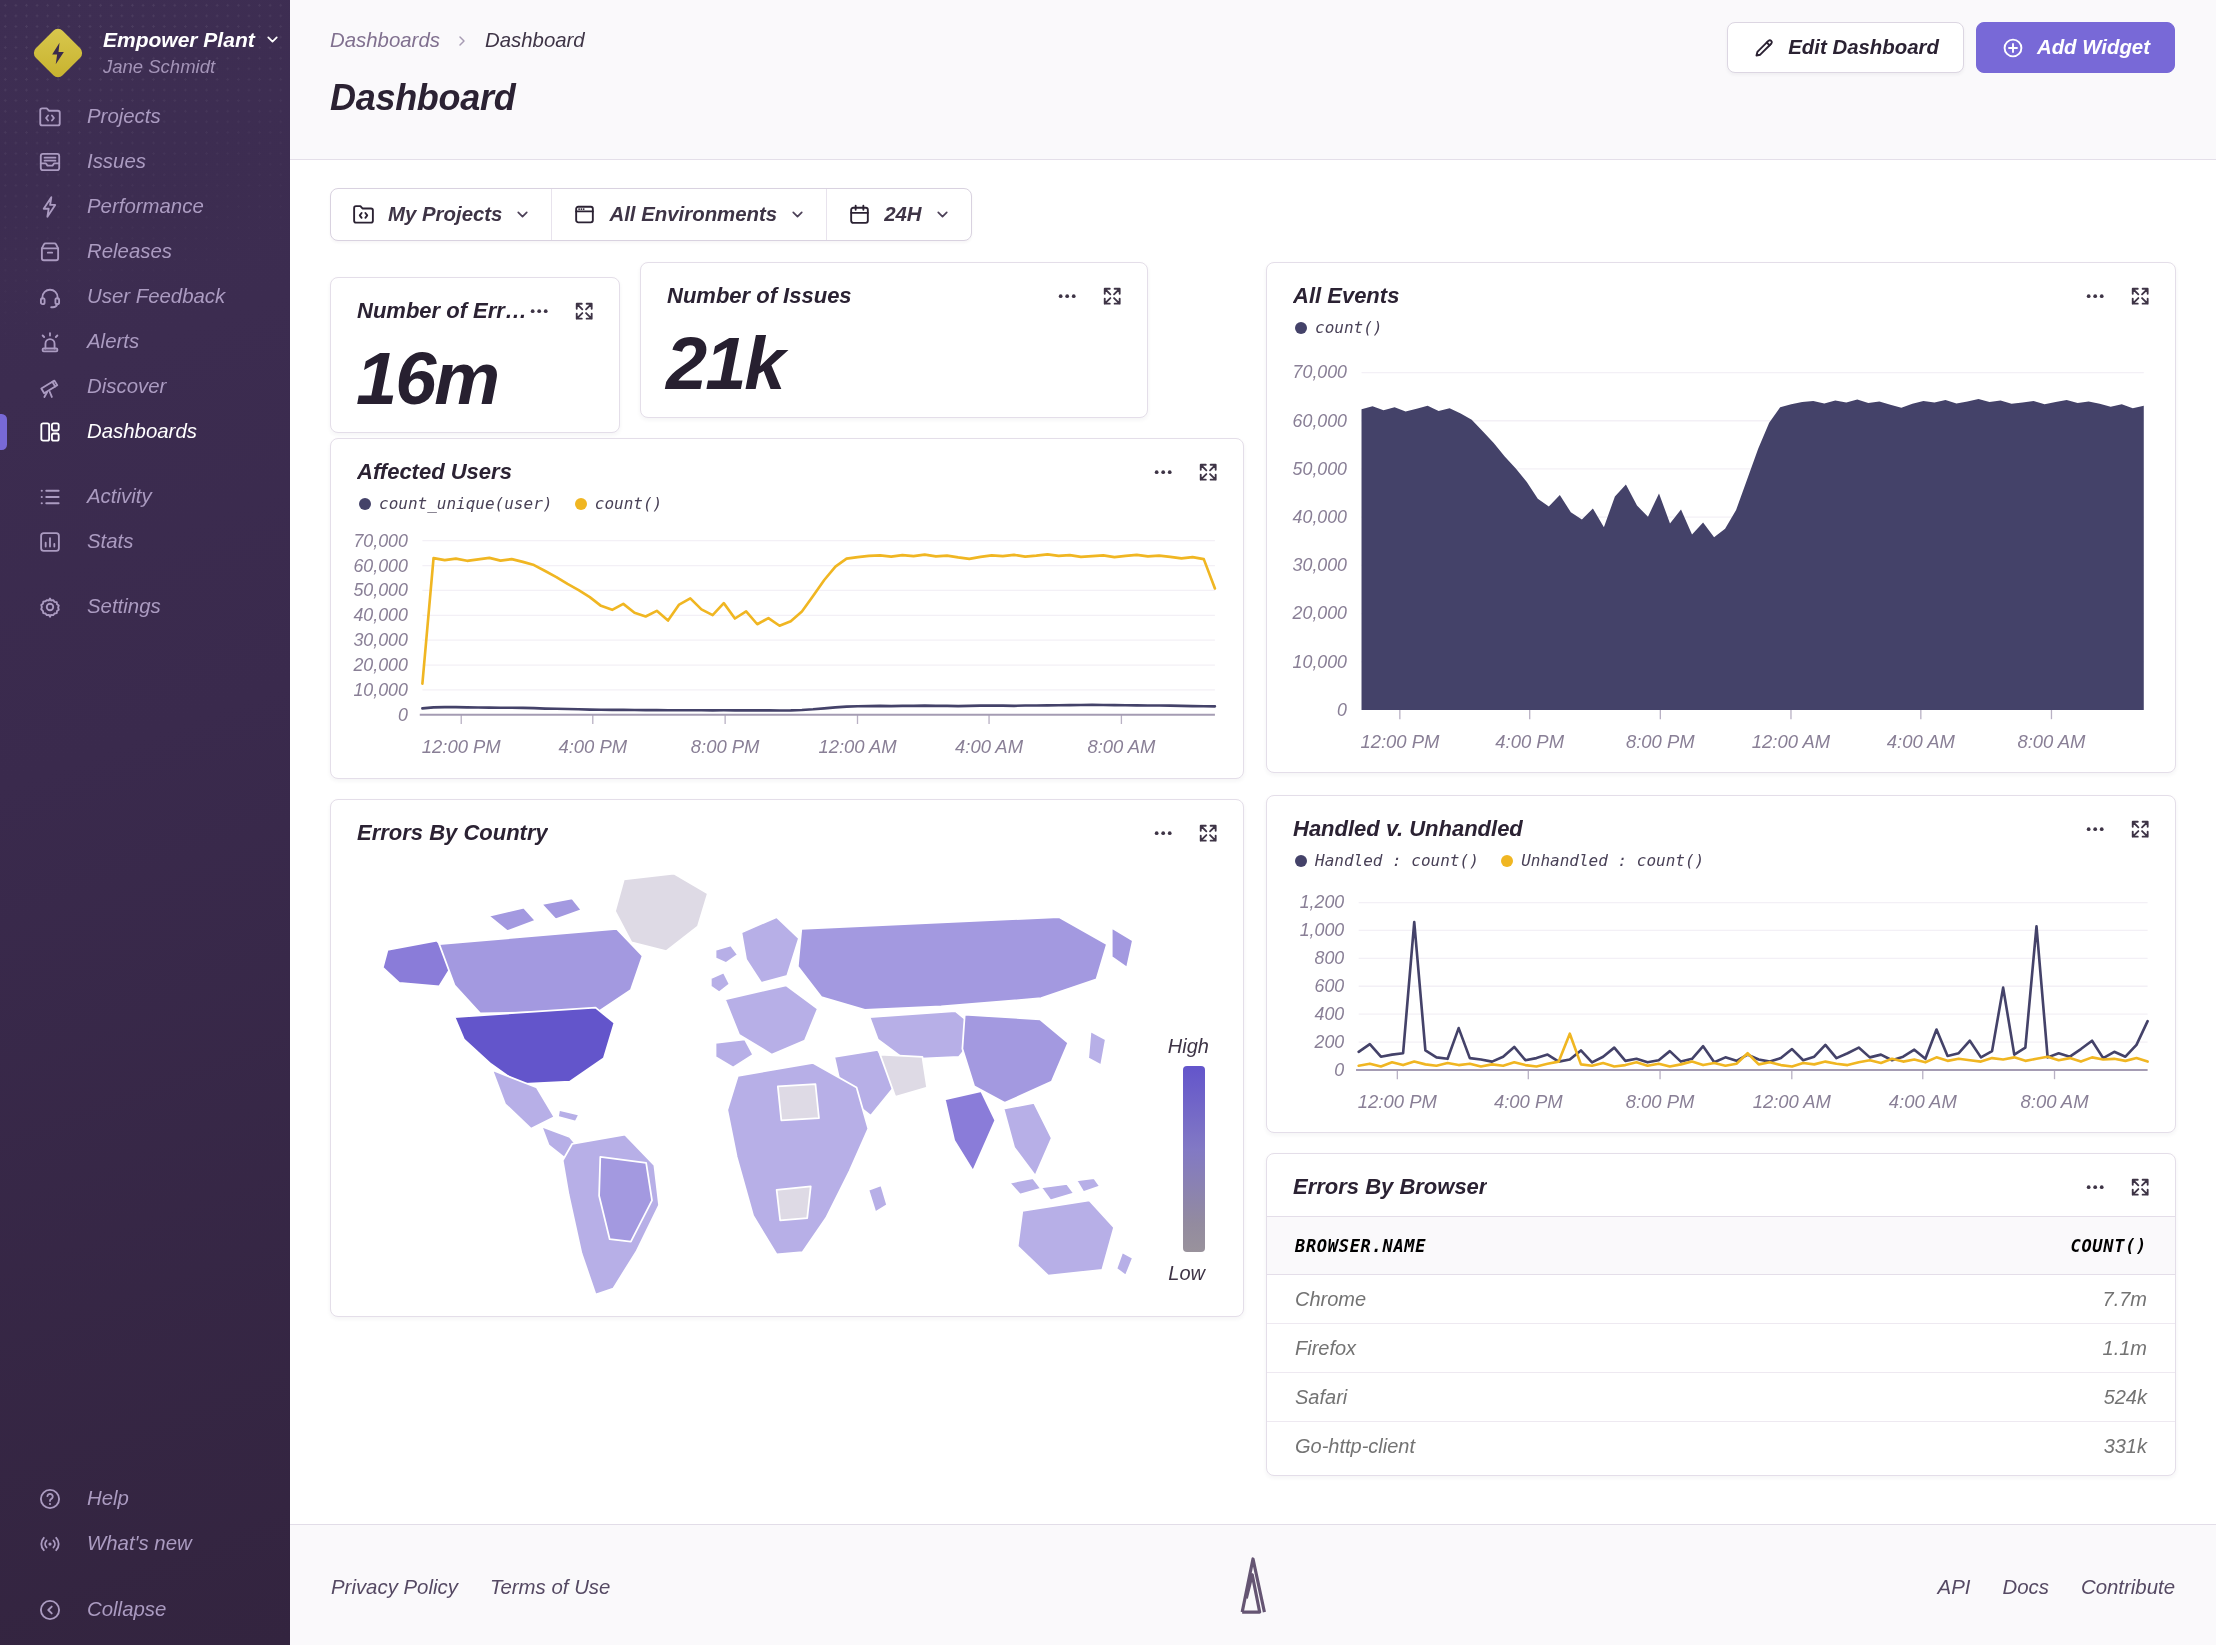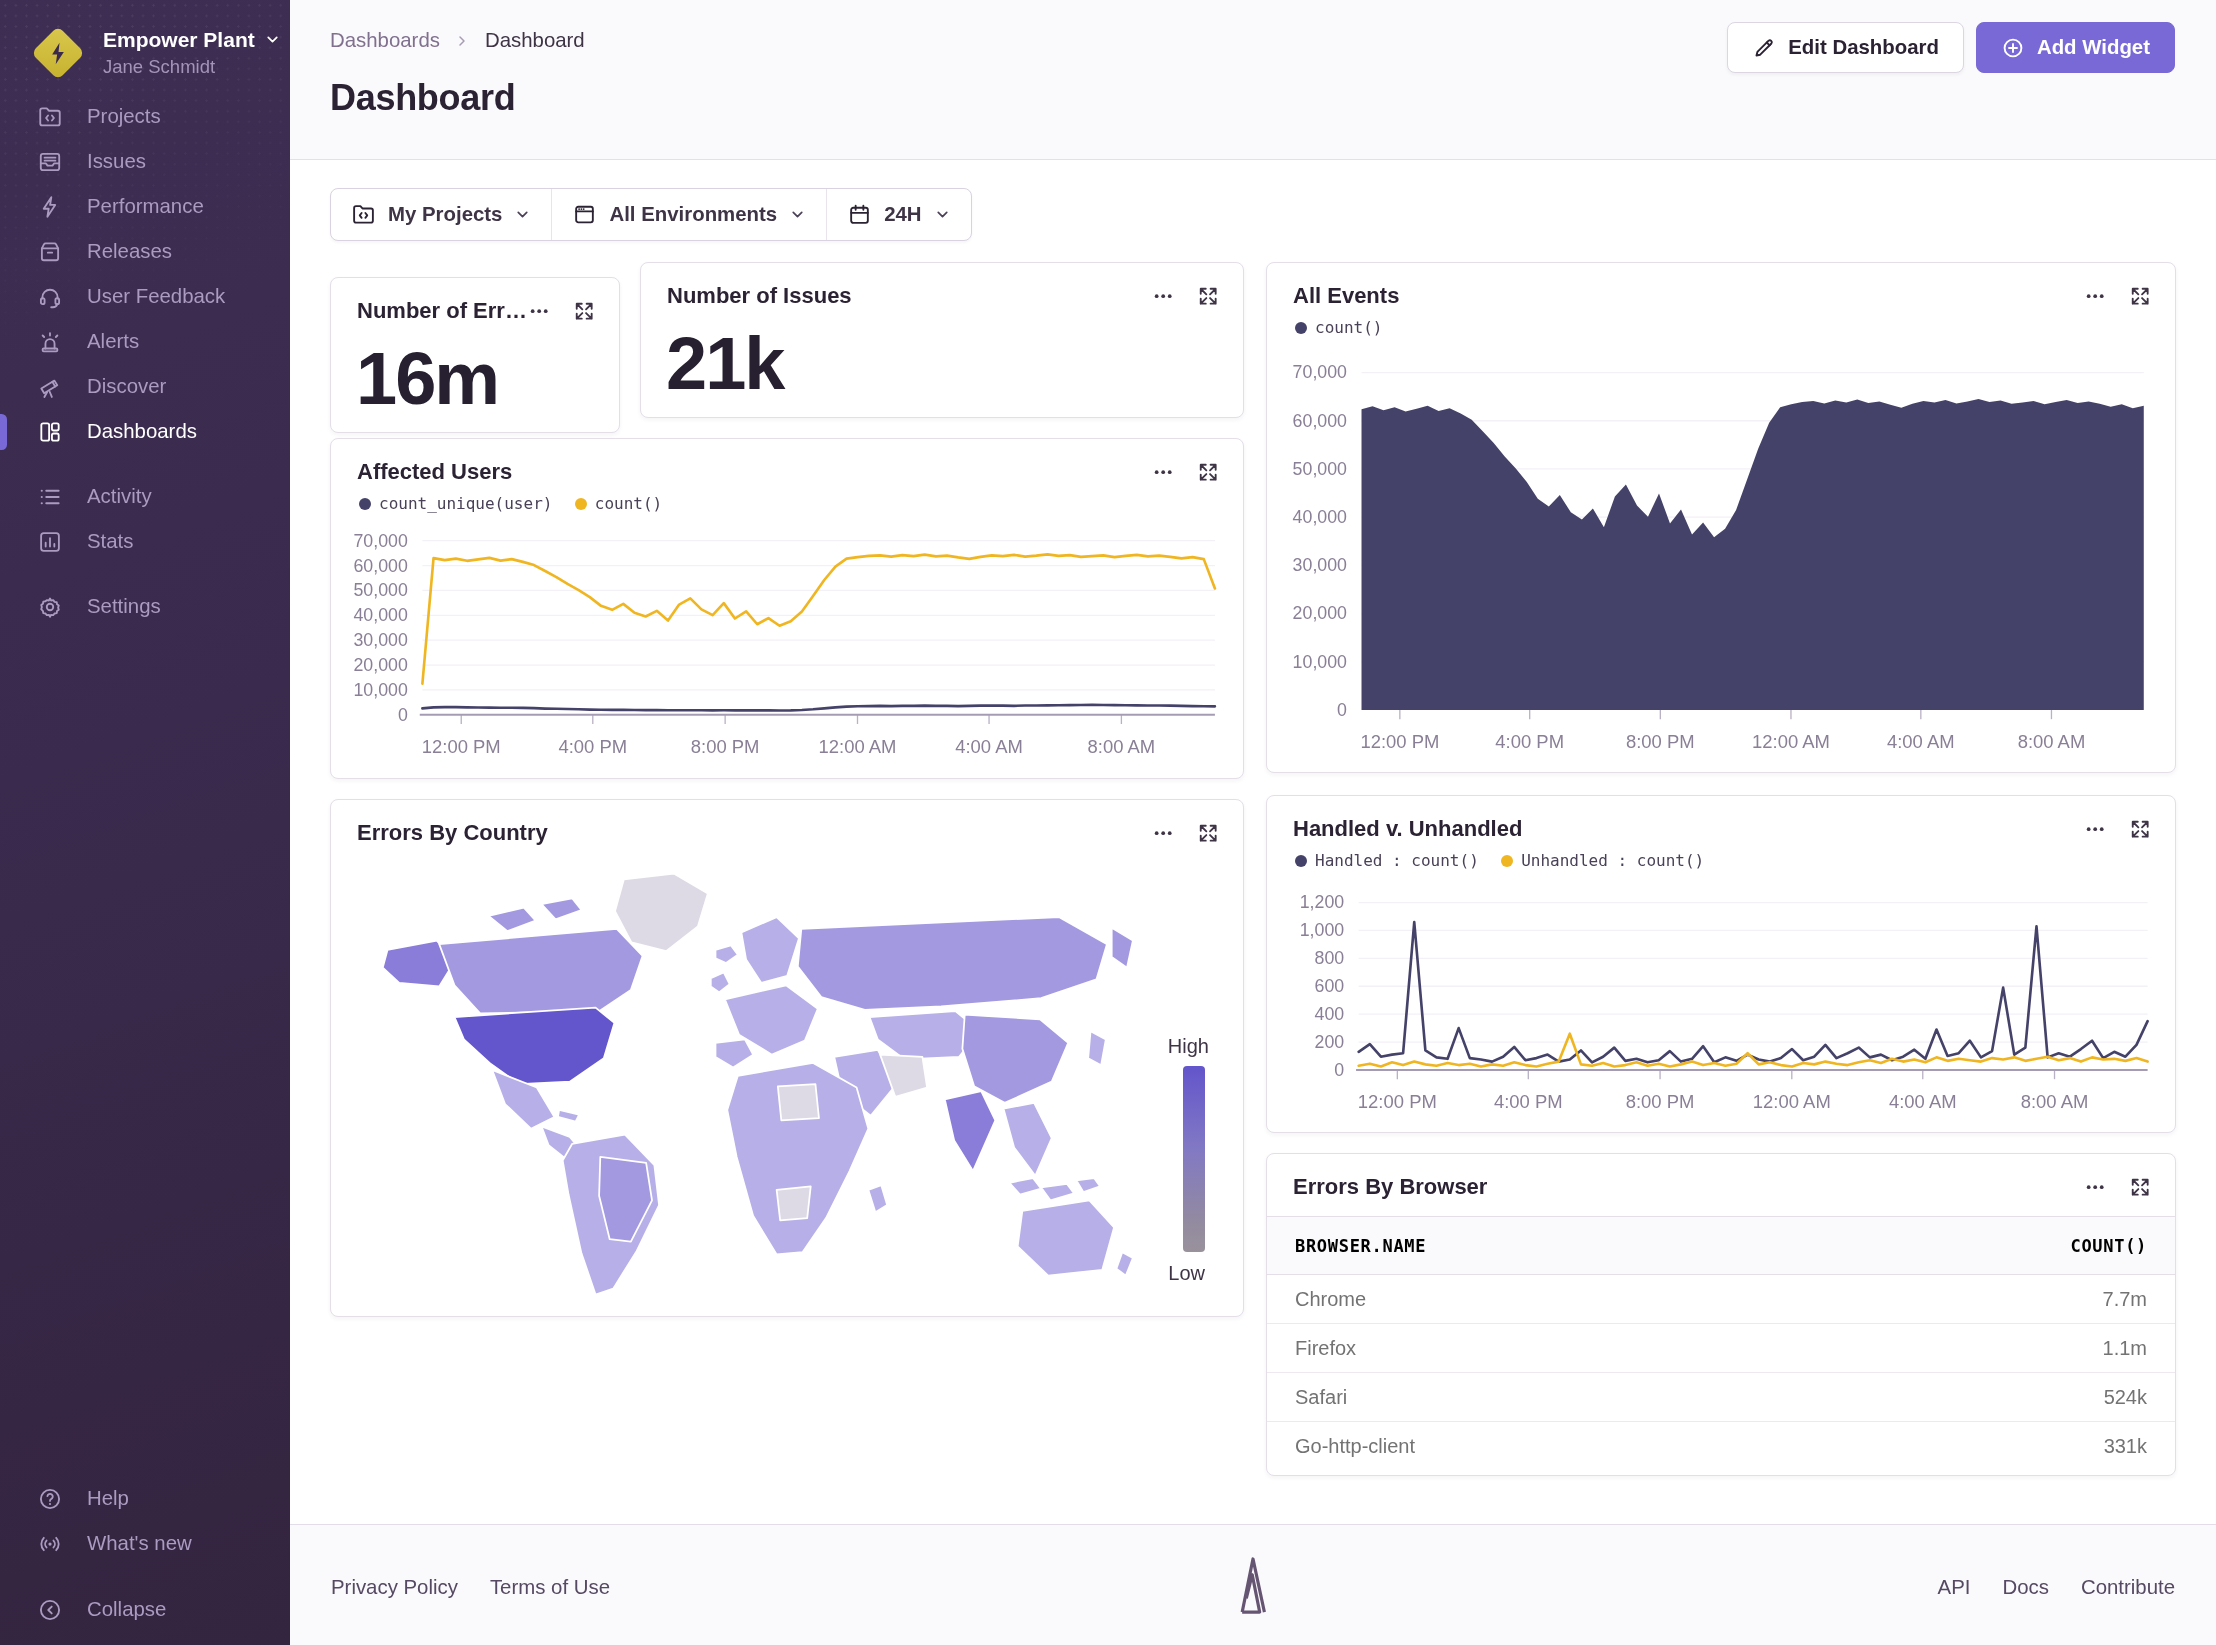--- a/index.html
+++ b/index.html
@@ -1,17 +1,17 @@
 <!DOCTYPE html>
 <html style="--accent: #7869d7; --map-light: #b7afe7; --map-mid: #a399e0; --map-middark: #8a7cd9; --map-high: #6355cb; --map-gray: #dedae5;font-size:10.6px"><head>
 <meta charset="utf-8">
 <style>
   * { margin:0; padding:0; box-sizing:border-box; }
   html,body { width:2216px; height:1645px; font-family:"Liberation Sans", sans-serif; background:#fff; }
-  #app { position:relative; width:2216px; height:1645px; overflow:hidden; background:#ffffff; }
+  #app { position:relative; width:2216px; height:1645px; overflow:hidden; background:#ffffff;font-style:italic; }
 
   
   .sidebar { position:absolute; left:0; top:0; width:290px; height:1645px;
     background:linear-gradient(160deg,#3e2e53 0%,#3a2a4d 45%,#33243f 100%); z-index:5; }
   .sidebar .texture { position:absolute; left:0; top:0; right:0; height:409px;
     background-image:radial-gradient(rgba(255,255,255,.07) 1.3px, transparent 1.3px);
     background-size:10.6px 10.6px;
     -webkit-mask-image:linear-gradient(160deg,#000 10%,transparent 75%);
     mask-image:linear-gradient(160deg,#000 10%,transparent 75%); }
   .org { position:absolute; left:29px; top:24px; display:flex; gap:17px; align-items:center; cursor:pointer; }
@@ -320,21 +320,21 @@
               <circle cx="19" cy="12" r="2" fill="currentColor"></circle>
             </svg>
           <svg viewBox="0 0 24 24" fill="none" stroke="currentColor" stroke-width="2" stroke-linecap="round" stroke-linejoin="round">
               <path d="M9.4 4H4v5.4M4 4l6 6M14.6 4H20v5.4M20 4l-6 6M4 14.6V20h5.4M4 20l6-6M20 14.6V20h-5.4M20 20l-6-6"></path>
             </svg>
         </span>
       </div>
       <div class="big-number">16m</div>
     </div>
 
-    <div class="widget-card" style="left:350px;top:102px;width:604px;height:156px">
+    <div class="widget-card" style="left:350px;top:102px;width:508px;height:156px">
       <div class="card-head">
         <span class="card-title">Number of Issues</span>
         <span class="card-tools">
           <svg viewBox="0 0 24 24">
               <circle cx="5" cy="12" r="2" fill="currentColor"></circle>
               <circle cx="12" cy="12" r="2" fill="currentColor"></circle>
               <circle cx="19" cy="12" r="2" fill="currentColor"></circle>
             </svg>
           <svg viewBox="0 0 24 24" fill="none" stroke="currentColor" stroke-width="2" stroke-linecap="round" stroke-linejoin="round">
               <path d="M9.4 4H4v5.4M4 4l6 6M14.6 4H20v5.4M20 4l-6 6M4 14.6V20h5.4M4 20l6-6M20 14.6V20h-5.4M20 20l-6-6"></path>

